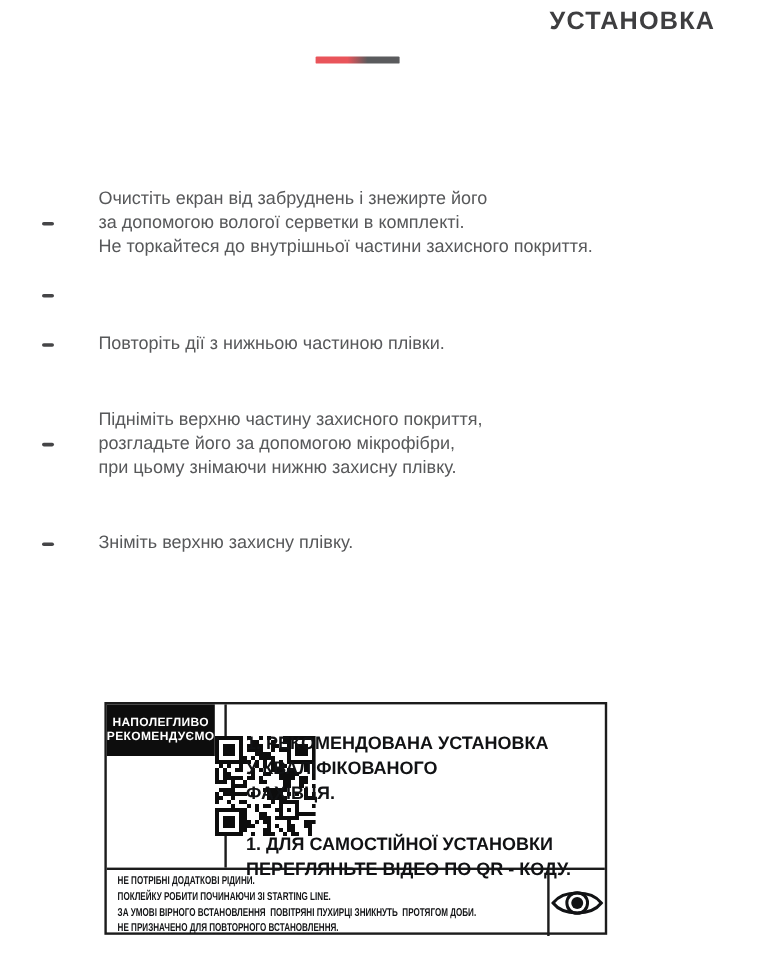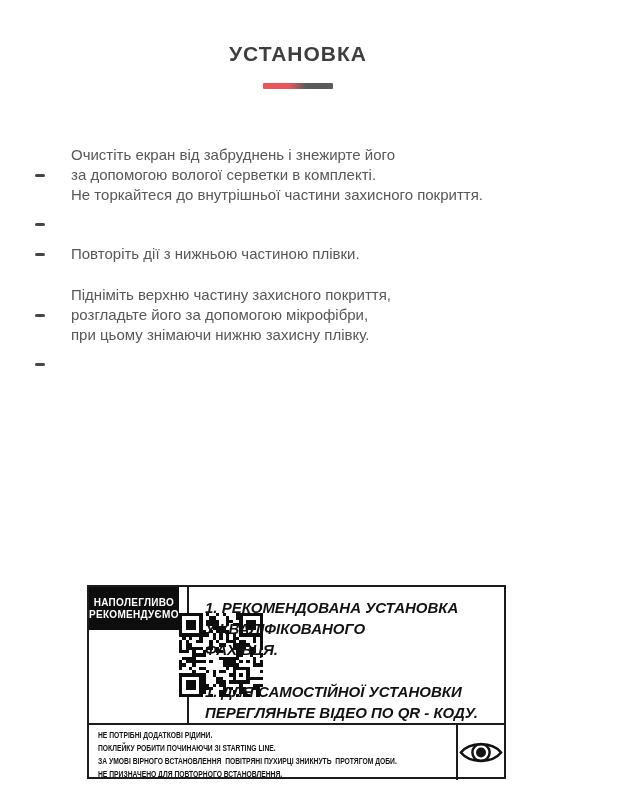--- a/index.html
+++ b/index.html
@@ -6,21 +6,21 @@
   html, body { margin: 0; padding: 0; }
   body {
     width: 639px; height: 809px;
     background: #ffffff;
     font-family: "Liberation Sans", sans-serif;
     color: #57585a;
   }
   .page { position: relative; width: 639px; height: 809px; overflow: hidden; background: #fff; }
 
   
-  .header { position: absolute; top: 6px; left: 0; width: 596px; text-align: center; margin-top: 36px; }
+  .header { position: absolute; top: 6px; left: 0; width: 596px; text-align: right; }
   .title {
     margin: 0;
     font-size: 21px; font-weight: 600; letter-spacing: 1px;
     color: #3e3e40;
   }
   .title-divider {
     width: 70px; height: 6px;
     margin: 17px auto 0 auto;
     border-radius: 1px;
     background: linear-gradient(90deg, #e9545a 0%, #e9545a 38%, #5a5b5d 62%, #5a5b5d 100%);
@@ -32,21 +32,21 @@
     margin: 0; padding: 0; list-style: none;
     display: flex; flex-direction: column; gap: 15px;
     width: 595px;
   }
   .step { display: flex; align-items: center; }
   .dash {
     flex: 0 0 10px; height: 3px; border-radius: 1.5px;
     background: #454547; margin-right: 23px; align-self: center;
   }
   .step-text {
-    margin: 3px;
+    margin: 14px;
     font-size: 15px; line-height: 20px;
     color: #57585a;
     white-space: pre-line;
   }
 
   
   .recommend-box {
     position: absolute; left: 87px; top: 585px;
     width: 419px; height: 194px;
     border: 2px solid #1c1c1c;
@@ -58,21 +58,21 @@
   .badge {
     height: 43px; background: #0d0d0d; color: #ffffff;
     font-size: 10px; font-weight: 700; line-height: 12px;
     letter-spacing: 0.3px; text-align: center;
     display: flex; align-items: center; justify-content: center;
     white-space: pre-line;
   }
   .qr-wrap { flex: 1; display: flex; align-items: center; justify-content: center; }
   .qr-wrap svg { width: 84px; height: 84px; display: block; }
 
-  .cell-right { flex: 1; padding: 10px 8px 0 16px; font-style: italic; }
+  .cell-right { flex: 1; padding: 22px 8px 0 16px; }
   .point {
     margin: 0 0 21px 0;
     font-size: 15px; font-weight: 700; line-height: 21px;
     color: #111214; white-space: pre-line;
   }
 
   .row-bottom { flex: 1; display: flex; }
   .notes-cell { width: 386px; border-right: 2px solid #1c1c1c; padding: 3px 0 0 9px; overflow: hidden; }
   .notes-inner { width: 478px; transform: scaleX(0.71); transform-origin: 0 0; }
   .note-line {
@@ -107,20 +107,21 @@
       <p class="step-text">Повторіть дії з нижньою частиною плівки.</p>
     </li>
     <li class="step">
       <span class="dash"></span>
       <p class="step-text">Підніміть верхню частину захисного покриття,
 розгладьте його за допомогою мікрофібри,
 при цьому знімаючи нижню захисну плівку.</p>
     </li>
     <li class="step">
       <span class="dash"></span>
+      <p class="step-text">Зніміть верхню захисну плівку.</p>
     </li>
   </ul>
 
   <section class="recommend-box">
     <div class="row-top">
       <div class="cell-left">
         <div class="badge">НАПОЛЕГЛИВО
 РЕКОМЕНДУЄМО</div>
         <div class="qr-wrap">
           <svg id="qr-svg" viewBox="0 0 25 25" shape-rendering="crispEdges" aria-hidden="true">

